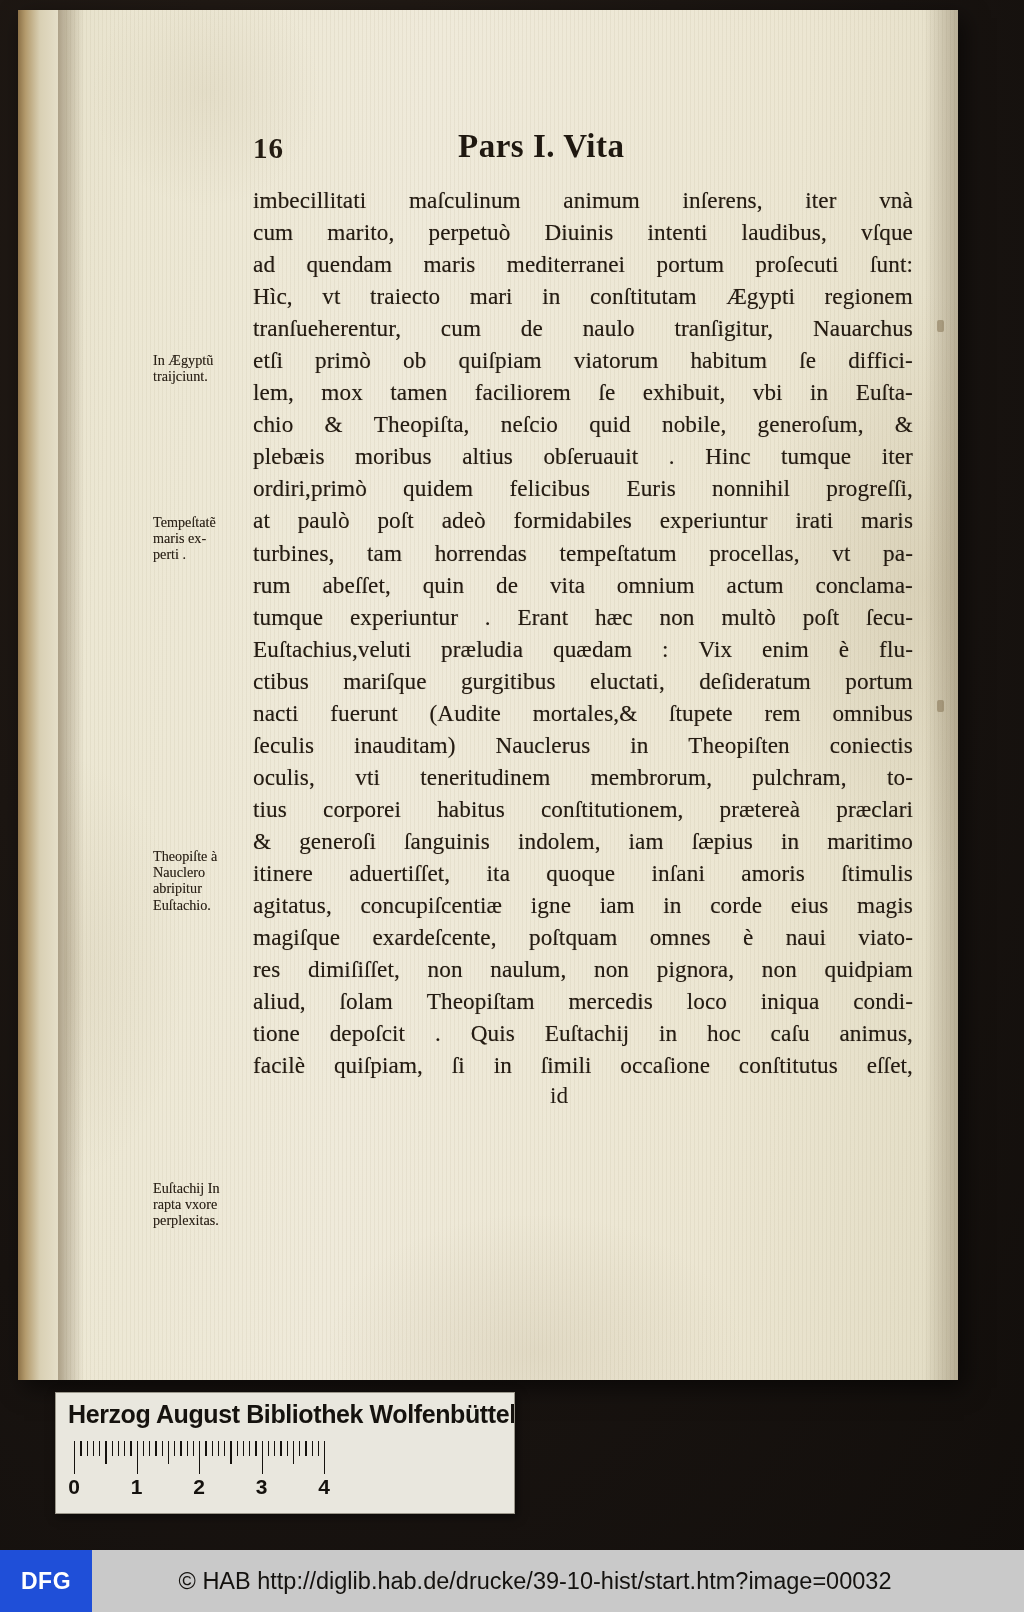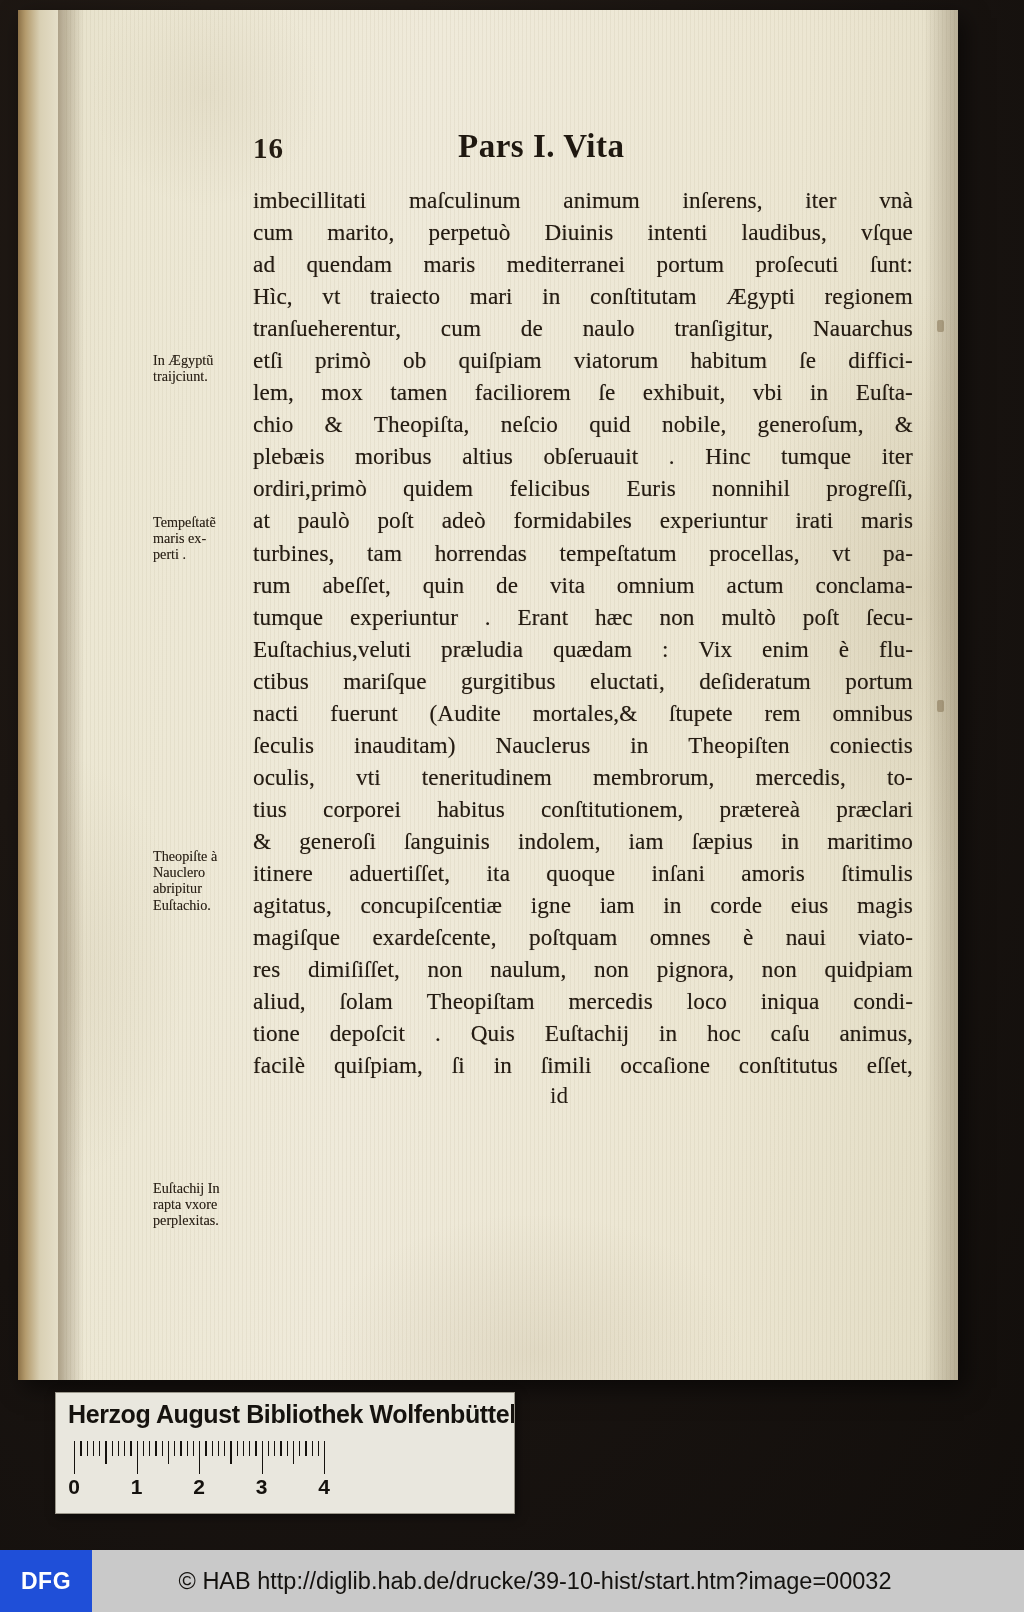--- a/index.html
+++ b/index.html
@@ -473,21 +473,21 @@
             <span>Nauclerus</span>
             <span>in</span>
             <span>Theopiſten</span>
             <span>coniectis</span>
           </div>
           <div class="ln spread">
             <span>oculis,</span>
             <span>vti</span>
             <span>teneritudinem</span>
             <span>membrorum,</span>
-            <span>mercedis,</span>
+            <span>pulchram,</span>
             <span>to-</span>
           </div>
           <div class="ln spread">
             <span>tius</span>
             <span>corporei</span>
             <span>habitus</span>
             <span>conſtitutionem,</span>
             <span>prætereà</span>
             <span>præclari</span>
           </div>

